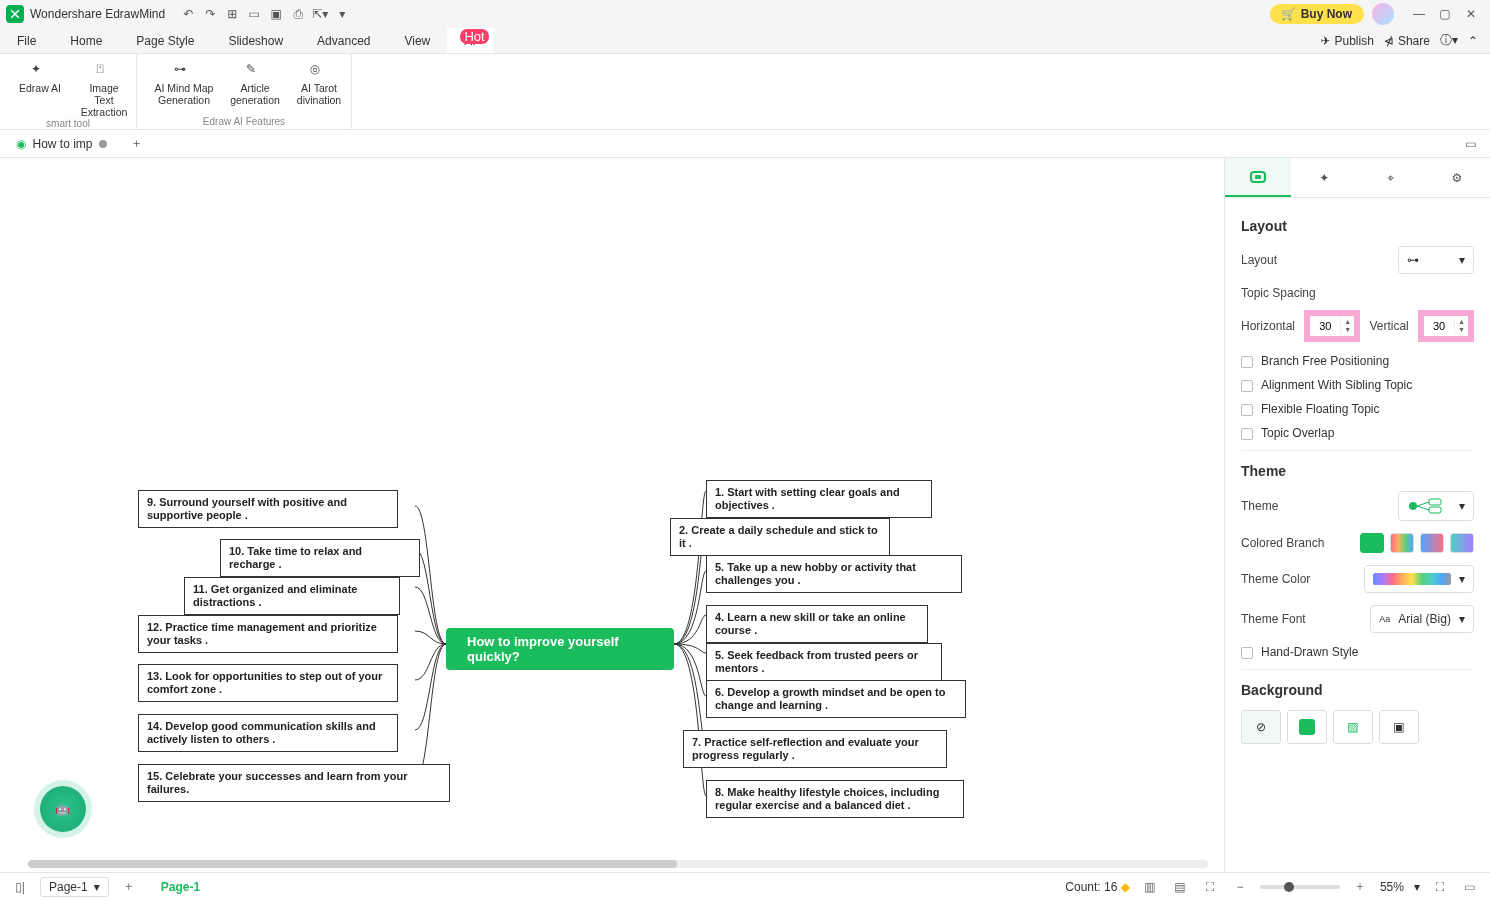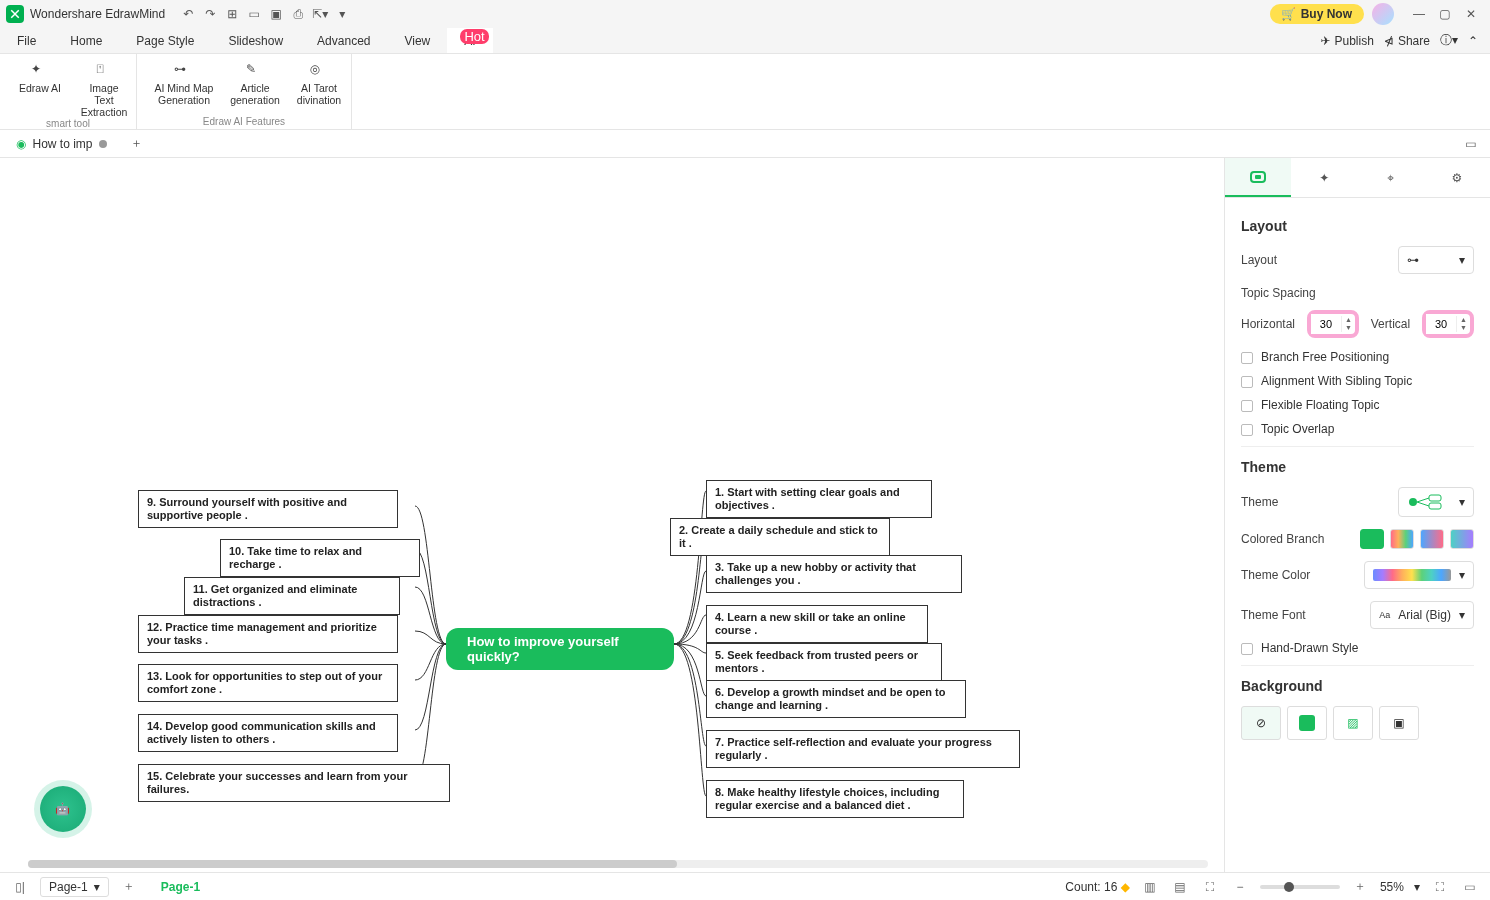--- a/index.html
+++ b/index.html
@@ -41,35 +41,35 @@
 .tabstrip .collapse-icon { position: absolute; right: 8px; }
 
 
 .main { display: flex; height: calc(900px - 28px - 26px - 76px - 28px - 28px); }
 .canvas { flex: 1; position: relative; overflow: hidden; background: #fff; }
 .scrollbar-h { position: absolute; bottom: 4px; left: 28px; right: 16px; height: 8px; background: #eee; border-radius: 4px; }
 .scrollbar-h .thumb { position: absolute; left: 0; width: 55%; height: 8px; background: #ccc; border-radius: 4px; }
 .chat-fab { position: absolute; bottom: 40px; left: 40px; width: 46px; height: 46px; border-radius: 50%; background: radial-gradient(#2ec28e,#19a974); box-shadow: 0 0 0 6px rgba(46,194,142,0.2); display:flex; align-items:center; justify-content:center; }
 
 
-.central { position: absolute; left: 446px; top: 470px; width: 228px; height: 24px; padding: 21px; background: #1abc5c; color: #fff; font-size: 13px; font-weight: bold; border-radius: 12px; display: flex; align-items: center; justify-content: center; }
+.central { position: absolute; left: 446px; top: 470px; width: 228px; height: 24px; padding: 21px; background: #1abc5c; color: #fff; font-size: 13px; font-weight: bold; border-radius: 4px; display: flex; align-items: center; justify-content: center; }
 .node { position: absolute; border: 1px solid #333; background: #fff; padding: 5px 8px; font-size: 11px; font-weight: bold; line-height: 13px; color: #222; }
 svg.links { position: absolute; left: 0; top: 0; pointer-events: none; }
 
 
 .sidepanel { width: 266px; border-left: 1px solid #e5e5e5; display: flex; flex-direction: column; }
 .sp-tabs { height: 40px; display: flex; border-bottom: 1px solid #e5e5e5; }
 .sp-tab { flex: 1; display: flex; align-items: center; justify-content: center; color: #555; cursor: pointer; }
 .sp-tab.active { color: #1abc5c; border-bottom: 2px solid #1abc5c; background: #f0faf5; }
 .sp-body { flex: 1; overflow-y: auto; padding: 12px 16px; font-size: 12px; color: #333; }
 .sp-section-title { font-size: 14px; font-weight: bold; margin: 8px 0 12px 0; }
 .sp-row { display: flex; align-items: center; justify-content: space-between; margin-bottom: 12px; }
 .sp-label { color: #444; }
 .sp-select { border: 1px solid #ddd; border-radius: 4px; padding: 6px 8px; min-width: 76px; display: flex; align-items: center; justify-content: space-between; gap: 8px; background: #fff; }
-.sp-spin { display: flex; align-items: center; border: 4px solid #f9a8d4; border-radius: 8px; }
+.sp-spin { display: flex; align-items: center; border: 6px solid #f9a8d4; border-radius: 0; }
 .sp-spin input { width: 30px; border: none; text-align: center; font-size: 11px; padding: 4px 2px; }
 .sp-spin .arrows { display: flex; flex-direction: column; border-left: 1px solid #eee; }
 .sp-spin .arrows span { font-size: 7px; line-height: 8px; padding: 0 3px; color: #666; cursor: pointer; }
 .sp-check { display: flex; align-items: flex-end; gap: 8px; margin-bottom: 10px; }
 .sp-check .box { width: 12px; height: 12px; border: 1px solid #bbb; border-radius: 2px; }
 .sp-hr { border: none; border-top: 1px solid #eee; margin: 10px 0 12px 0; }
 .swatch-group { display: flex; gap: 6px; }
 .swatch { width: 24px; height: 20px; border: 1px solid #ddd; border-radius: 3px; }
 .color-strip { width: 78px; height: 12px; background: linear-gradient(90deg,#6b8cff,#a57cff,#ff6b88,#ffb05c,#ffe14d,#5cd17a,#4dd1c4,#4da6ff,#999); border-radius: 2px; }
 
@@ -201,25 +201,25 @@
         <path d="M446 486 C430 486 430 522 415 522"></path>
         <path d="M446 486 C430 486 430 572 415 572"></path>
         <path d="M446 486 C430 486 430 622 415 622"></path>
       </g>
     </svg>
 
     <div class="central">How to improve yourself quickly?</div>
 
     <div class="node" style="left:706px; top:322px; width:226px">1. Start with setting clear goals and objectives .</div>
     <div class="node" style="left:670px; top:360px; width:220px">2. Create a daily schedule and stick to it .</div>
-    <div class="node" style="left:706px; top:397px; width:256px">3. Take up a new hobby or activity that challenges you .</div>
+    <div class="node" style="left:706px; top:397px; width:256px">5. Take up a new hobby or activity that challenges you .</div>
     <div class="node" style="left:706px; top:447px; width:222px">4. Learn a new skill or take an online course .</div>
     <div class="node" style="left:706px; top:485px; width:236px">5. Seek feedback from trusted peers or mentors .</div>
     <div class="node" style="left:706px; top:522px; width:260px">6. Develop a growth mindset and be open to change and learning .</div>
-    <div class="node" style="left:706px; top:572px; width:314px">7. Practice self-reflection and evaluate your progress regularly .</div>
+    <div class="node" style="left:683px; top:572px; width:264px">7. Practice self-reflection and evaluate your progress regularly .</div>
     <div class="node" style="left:706px; top:622px; width:258px">8. Make healthy lifestyle choices, including regular exercise and a balanced diet .</div>
 
     <div class="node" style="left:138px; top:332px; width:260px">9. Surround yourself with positive and supportive people .</div>
     <div class="node" style="left:220px; top:381px; width:200px">10. Take time to relax and recharge .</div>
     <div class="node" style="left:184px; top:419px; width:216px">11. Get organized and eliminate distractions .</div>
     <div class="node" style="left:138px; top:457px; width:260px">12. Practice time management and prioritize your tasks .</div>
     <div class="node" style="left:138px; top:506px; width:260px">13. Look for opportunities to step out of your comfort zone .</div>
     <div class="node" style="left:138px; top:556px; width:260px">14. Develop good communication skills and actively listen to others .</div>
     <div class="node" style="left:138px; top:606px; width:312px">15. Celebrate your successes and learn from your failures.</div>
 

